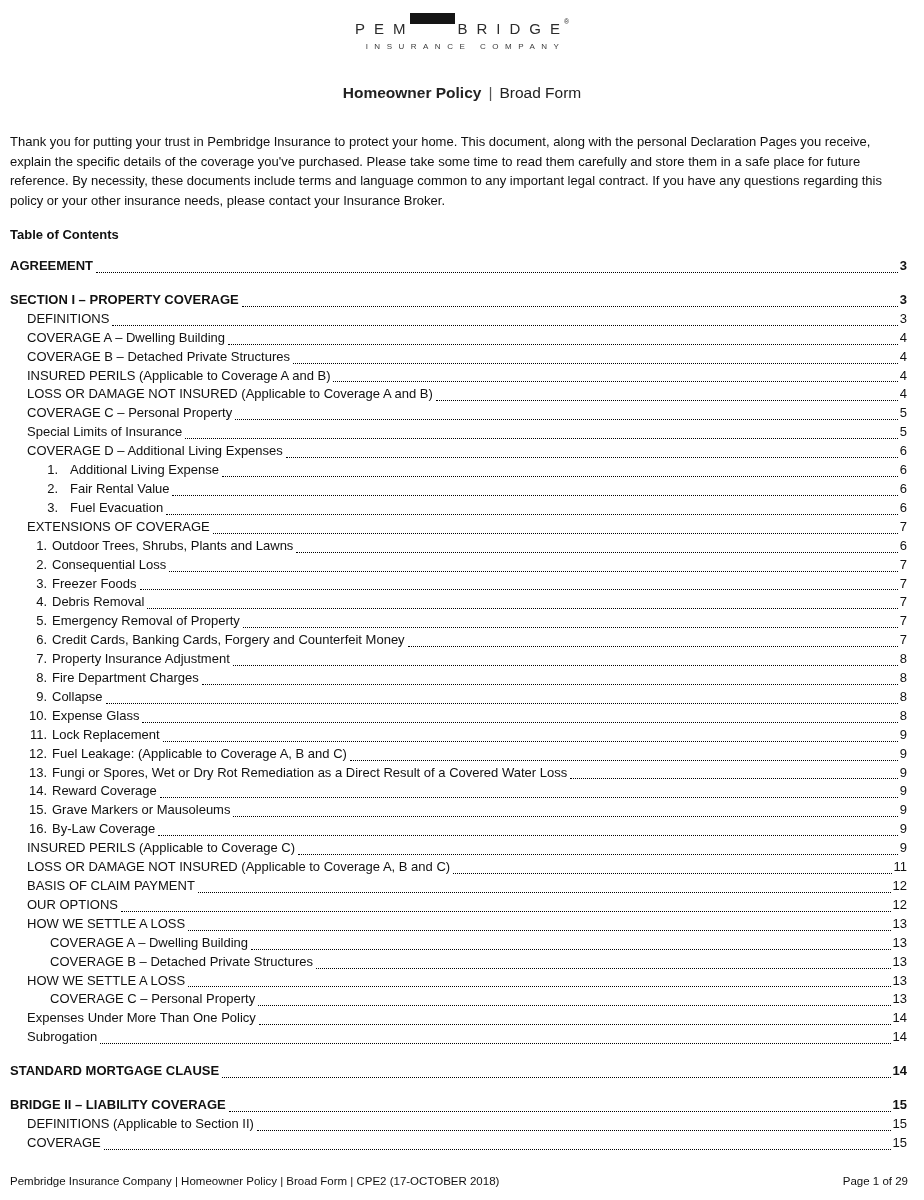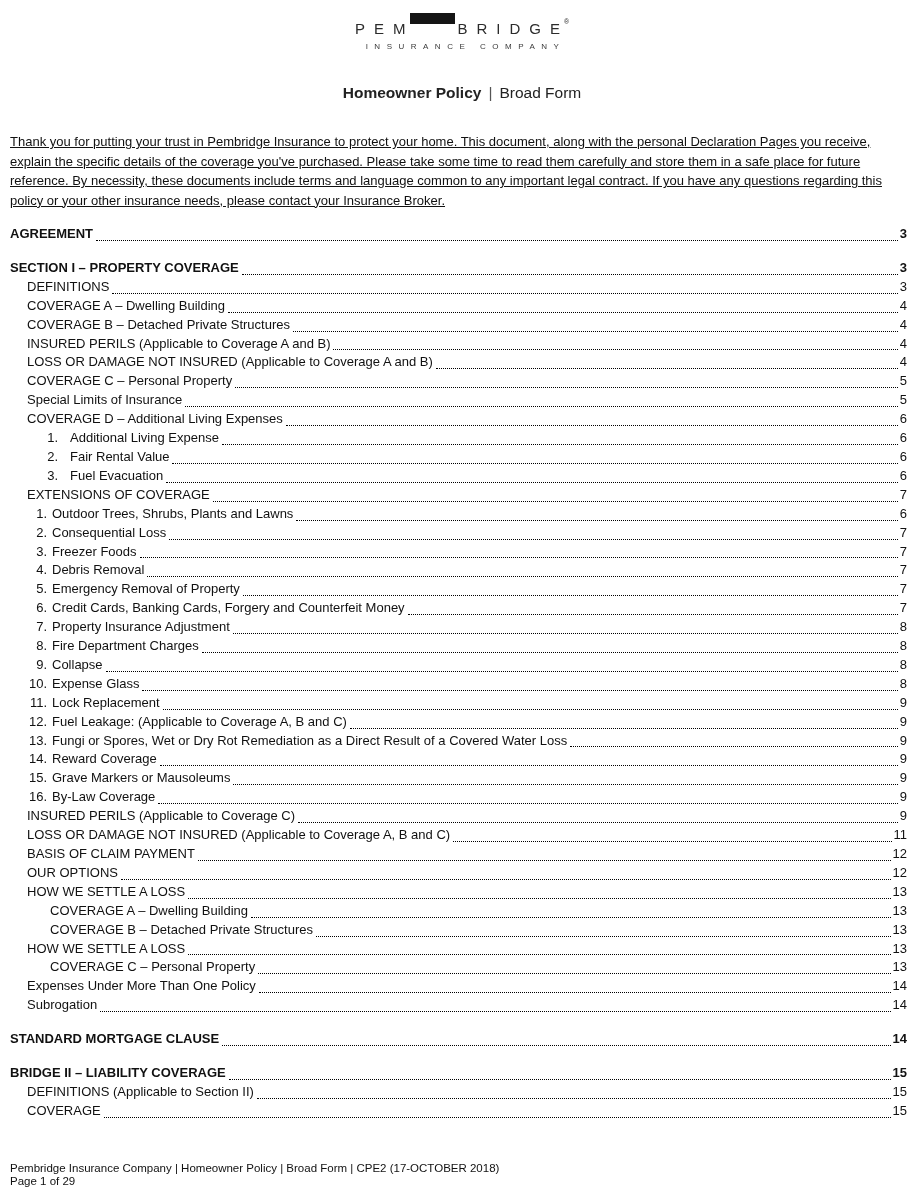--- a/index.html
+++ b/index.html
@@ -34,21 +34,20 @@
   
   .doc-title { margin:33px 0 0; text-align:center; font-size:15.5px; line-height:18px; color:#222; }
   .t-main { font-weight:bold; }
   .t-sep  { font-weight:normal; color:#555; margin:0 7px; }
   .t-sub  { font-weight:normal; }
   
   .intro {
     margin:30px 10px 4px;
     font-size:13px; line-height:19.5px; color:#111;
     text-align:left;
-    text-decoration:underline;
   }
   .toc-heading { margin:17px 10px 0; font-size:13px; font-weight:bold; color:#111; }
   
   .toc { margin:1px 17px 0 10px; }
   .toc-row {
     display:flex; align-items:flex-end;
     font-size:13px; line-height:18.9px; color:#111;
     white-space:nowrap;
   }
   .toc-row.h  { font-weight:bold; margin-top:15px; }
@@ -58,21 +57,21 @@
   .toc-row.n1 .num { display:inline-block; width:17px; text-align:right; margin-right:12px; }
   .toc-row.n2 { padding-left:17px; }
   .toc-row.n2 .num { display:inline-block; width:20px; text-align:right; margin-right:5px; }
   .label { flex:0 0 auto; }
   .dots  { flex:1 1 auto; border-bottom:1.4px dotted #000; margin:0 2px 3px 3px; min-width:10px; }
   .page-num { flex:0 0 auto; text-align:right; }
   
   .footer {
     position:absolute; left:10px; right:16px; bottom:12px;
     display:flex; justify-content:space-between; align-items:baseline;
-    font-size:11.5px; color:#111; line-height:13px;flex-direction:column;
+    font-size:11.5px; color:#111; line-height:13px;
   }
 </style>
 </head>
 <body>
 
 <div class="page">
 
   <header class="logo-wrap">
     <div class="logo-line1">
       <span>PEM</span>
@@ -82,20 +81,21 @@
     </div>
     <div class="logo-line2">INSURANCE COMPANY</div>
   </header>
 
   <h1 class="doc-title">
     <span class="t-main">Homeowner Policy</span><span class="t-sep">|</span><span class="t-sub">Broad Form</span>
   </h1>
 
   <p class="intro">Thank you for putting your trust in Pembridge Insurance to protect your home. This document, along with the personal Declaration Pages you receive, explain the specific details of the coverage you've purchased. Please take some time to read them carefully and store them in a safe place for future reference. By necessity, these documents include terms and language common to any important legal contract. If you have any questions regarding this policy or your other insurance needs, please contact your Insurance Broker.</p>
 
+  <h2 class="toc-heading">Table of Contents</h2>
 
   <nav class="toc" id="toc">
       <div class="toc-row h">
 
       <span class="label">AGREEMENT</span>
       <span class="dots"></span>
       <span class="page-num">3</span>
     </div>
       <div class="toc-row h">
 

